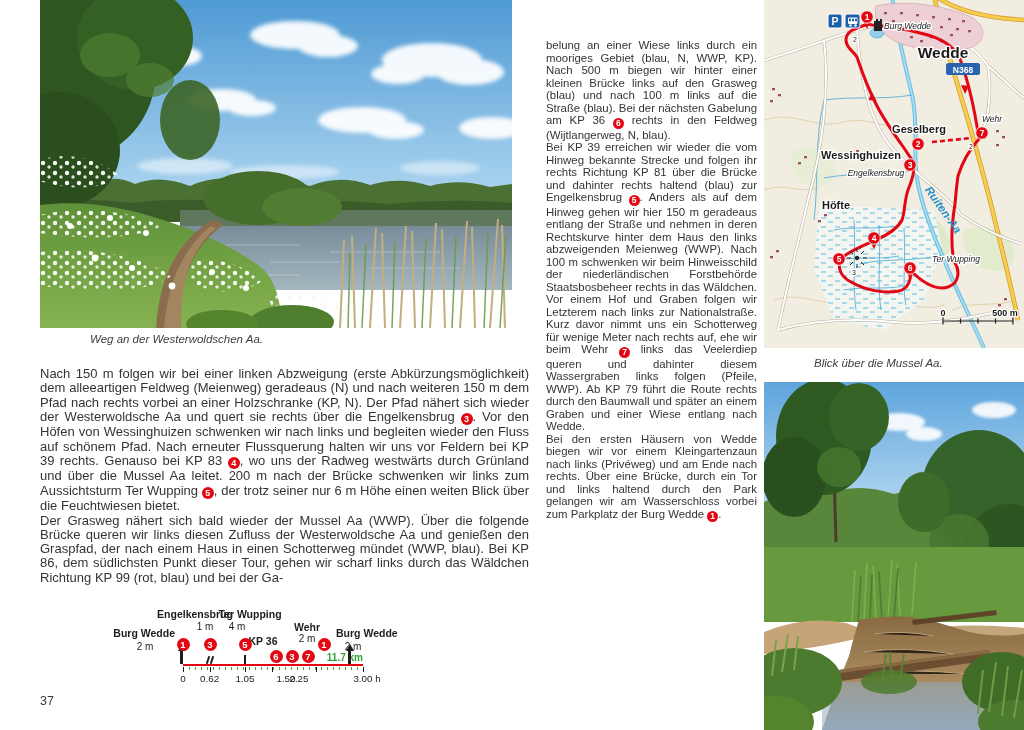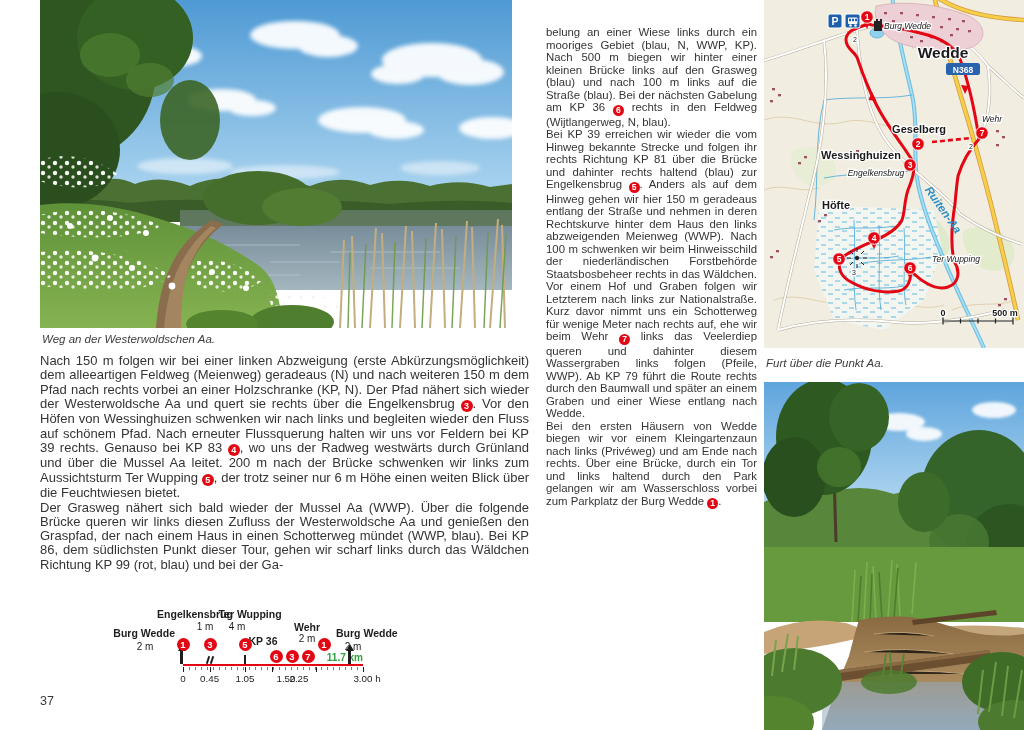--- a/index.html
+++ b/index.html
@@ -1,20 +1,20 @@
 <!DOCTYPE html>
 <html lang="de"><head>
 <meta charset="utf-8">
 <style>
   html,body{margin:0;padding:0;background:#ffffff;}
   body{font-family:"Liberation Sans",sans-serif;}
   .page{position:relative;width:1024px;height:730px;background:#fff;overflow:hidden;color:#393939;}
   .photo{position:absolute;overflow:hidden;}
-  .caption{position:absolute;font-style:italic;font-size:11.5px;color:#3d3d3d;}
-  .textcol{position:absolute;text-align:justify;color:#343434;}
+  .caption{position:absolute;font-style:italic;font-size:11.5px;color:#3d3d3d;margin-left:48px;}
+  .textcol{position:absolute;text-align:justify;color:#343434;margin-top:13px;}
   .textcol p{margin:0;}
   #left-text{left:40px;top:354px;width:489px;font-size:13px;line-height:14.3px;}
   #right-text{left:546px;top:26px;width:211px;font-size:11.4px;line-height:12.5px;}
   .wp{display:inline-block;background:#e30613;color:#fff;border-radius:50%;font-weight:700;text-align:center;vertical-align:-1.5px;}
   #left-text .wp{width:12px;height:12px;line-height:12.5px;font-size:9px;}
   #right-text .wp{width:11px;height:11px;line-height:11.5px;font-size:8.5px;}
   #profile{position:absolute;left:95px;top:600px;width:345px;height:90px;}
   .ps{position:absolute;color:#1d1d1b;}
   .ps.n{font-weight:700;font-size:10.5px;}
   .ps.e{font-size:10px;}
@@ -195,21 +195,21 @@
       <div class="gtick" style="left: 232px;"></div>
       <div class="gtick" style="left: 238px;"></div>
       <div class="gtick" style="left: 244px;"></div>
       <div class="gtick" style="left: 250px;"></div>
       <div class="gtick" style="left: 256px;"></div>
       <div class="gtick" style="left: 262px;"></div>
       <div class="gtick" style="left: 268px;"></div>
       <div class="btick" style="left: 88px;"></div>
       <div class="tlabel" style="left: 68px;">0</div>
       <div class="btick" style="left: 114.6px;"></div>
-      <div class="tlabel" style="left: 94.6px;">0.45</div>
+      <div class="tlabel" style="left: 94.6px;">0.62</div>
       <div class="btick" style="left: 150px;"></div>
       <div class="tlabel" style="left: 130px;">1.05</div>
       <div class="btick" style="left: 176.5px;"></div>
       <div class="tlabel" style="left: 171px;">1.50</div>
       <div class="btick" style="left: 220.8px;"></div>
       <div class="tlabel" style="left: 184px;">2.25</div>
       <div class="btick" style="left: 268px;"></div>
       <div class="tlabel" style="left: 252px;">3.00 h</div>
     </div>
 
@@ -404,21 +404,21 @@
           <circle r="6.3"></circle>
           <text y="3">6</text>
         </g>
       <g class="mmark" transform="translate(218,133)">
           <circle r="6.3"></circle>
           <text y="3">7</text>
         </g>
     </svg>
   </div>
 
-  <div class="caption" style="left:766px;top:357px;">Furt über die Punkt Aa.</div>
+  <div class="caption" style="left:766px;top:357px;">Blick über die Mussel Aa.</div>
 
   <div class="photo" style="left:764px;top:382px;width:260px;height:348px;">
     <svg width="260" height="348" viewBox="0 0 260 348">
       <defs>
         <linearGradient id="sky2" x1="0" y1="0" x2="0" y2="1">
           <stop offset="0" stop-color="#5ea5dd"></stop>
             <stop offset="1" stop-color="#bcdcf2"></stop>
         </linearGradient>
         <linearGradient id="stream" x1="0" y1="0" x2="0" y2="1">
           <stop offset="0" stop-color="#8a6a42"></stop>

